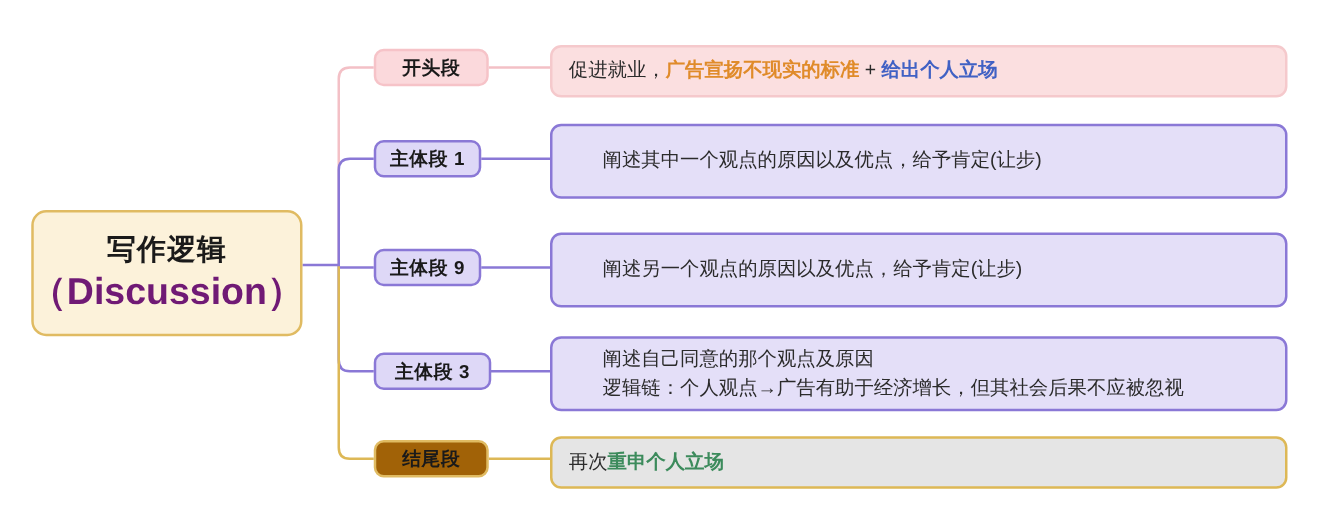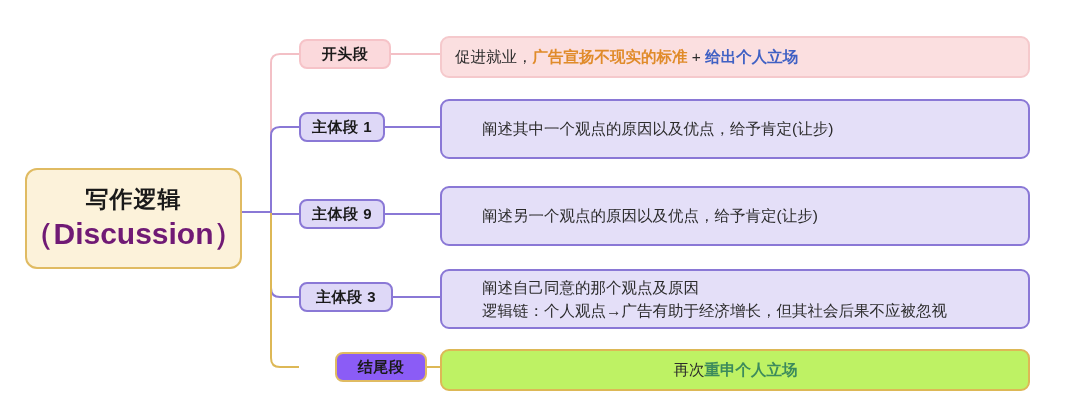--- a/index.html
+++ b/index.html
@@ -60,39 +60,39 @@
     display: flex;
     align-items: center;
     justify-content: center;
     font-size: 15px;
     font-weight: bold;
     color: #1a1a1a;
     letter-spacing: 0.5px;
   }
   .pill.pink   { background: #fbd9dc; border-color: #f6c3c8; }
   .pill.purple { background: #ded8f7; border-color: #8a78d6; }
-  .pill.yellow { background: #8b5cf6; border-color: #e0bb62; margin-left: 36px; }
+  .pill.yellow { background: #a16207; border-color: #e0bb62; }
 
   
   .content-box {
     position: absolute;
     box-sizing: border-box;
     left: 440px;
     width: 590px;
     border-width: 2px;
     border-style: solid;
     border-radius: 9px;
     padding: 6px 12px 6px 13px;
     display: flex;
     flex-direction: column;
     justify-content: center;
   }
   .content-box.pink   { background: #fbdfe0; border-color: #f5c9cc; }
   .content-box.purple { background: #e4dff8; border-color: #8a78d6; padding-left: 40px; }
-  .content-box.yellow { background: #bef264; border-color: #ddb856; text-align: center; }
+  .content-box.yellow { background: #e5e5e5; border-color: #ddb856; }
 
   .c-line {
     font-size: 15.5px;
     color: #2b2b2b;
     line-height: 1.5;
     white-space: nowrap;
   }
   .c-line.bold { font-weight: bold; color: #1a1a1a; }
   .seg-orange { color: #e08b2a; font-weight: bold; }
   .seg-blue   { color: #4061c4; font-weight: bold; }

